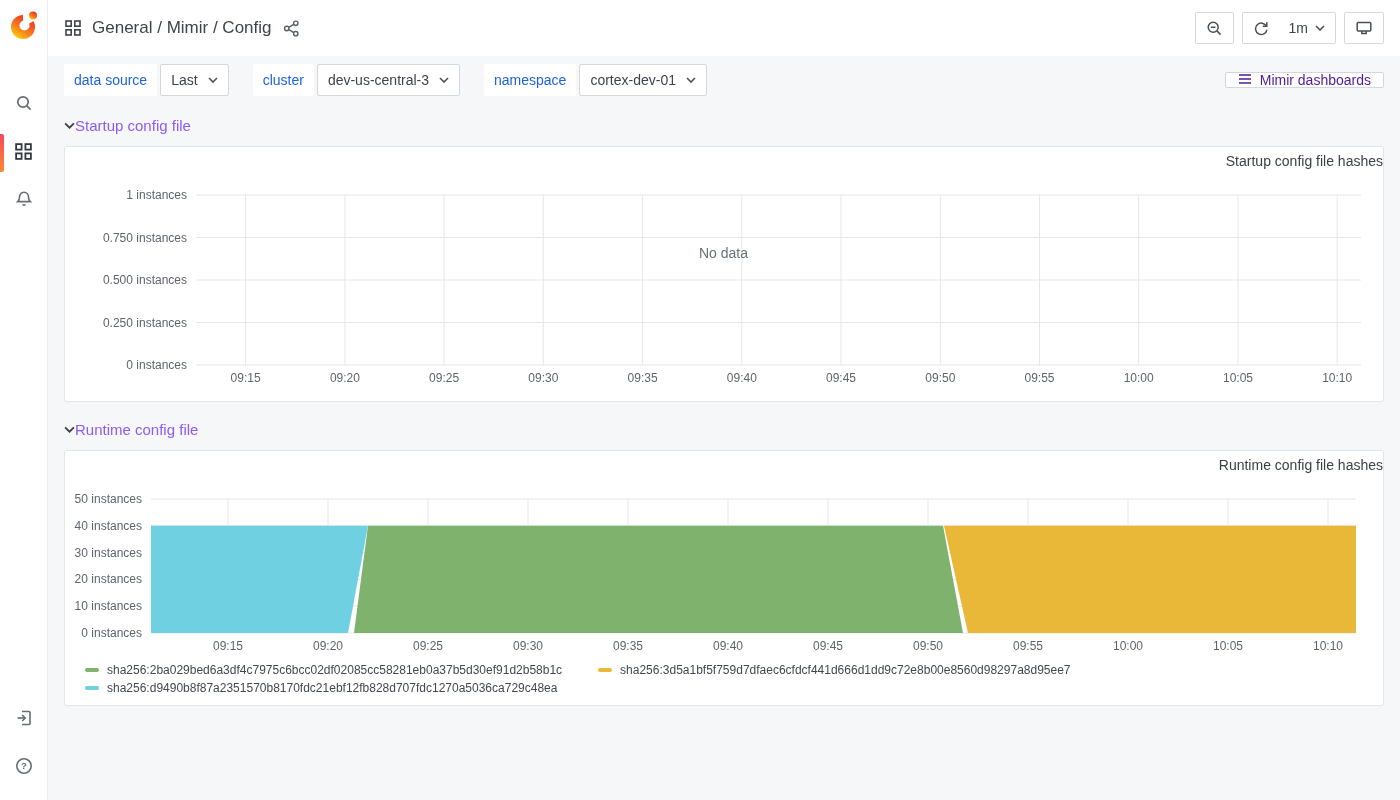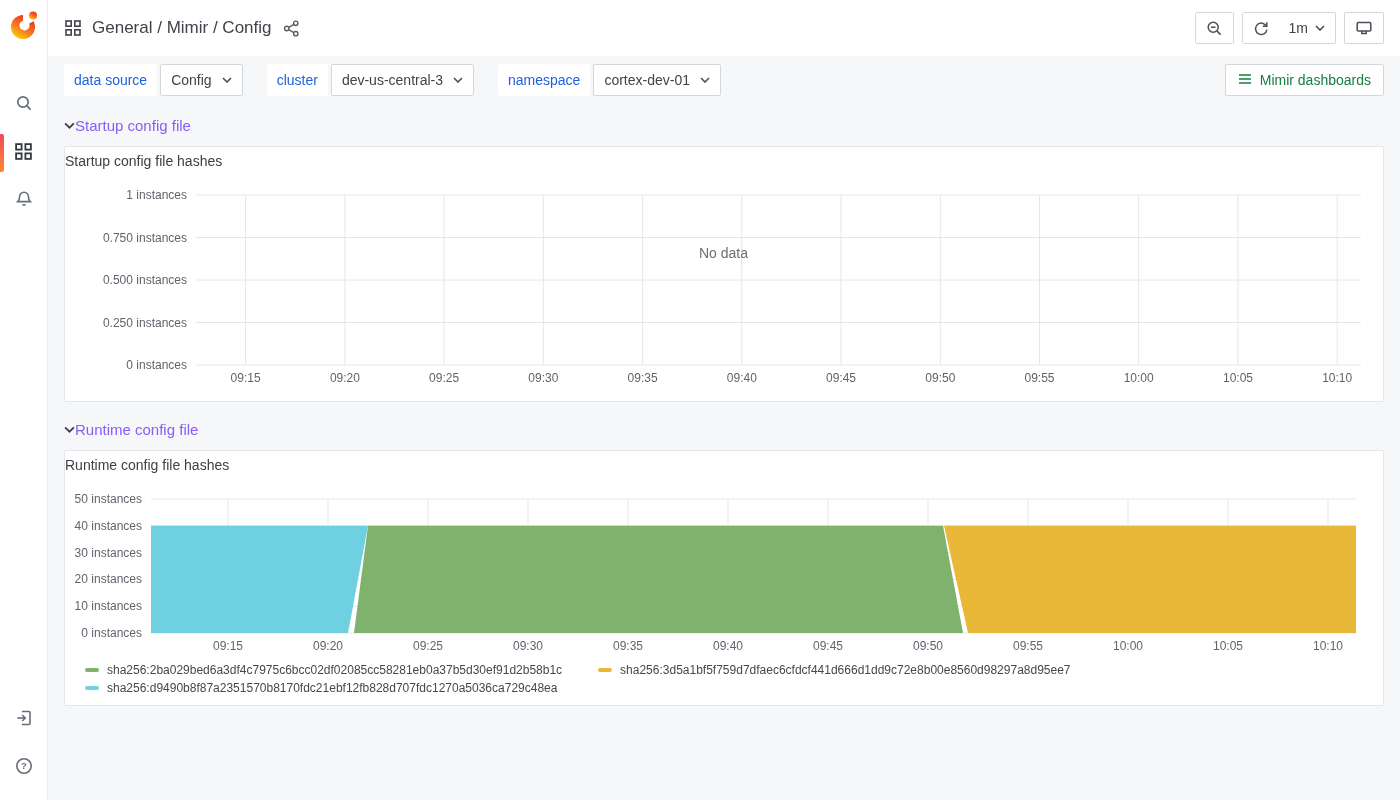--- a/index.html
+++ b/index.html
@@ -33,29 +33,29 @@
   .chev { display:flex; color:#4a4f57; }
 
   
   .submenu { display:flex; align-items:center; padding:8px 16px; gap:24px; }
   .var-group { display:flex; gap:3px; }
   .var-label { background:#fff; color:#1f62e0; font-size:14px; font-weight:500; height:32px; display:flex; align-items:center;
                padding:0 10px; border-radius:2px; cursor:pointer; }
   .var-value { background:#fff; border:1px solid #d4d8dd; border-radius:2px; height:32px; display:flex; align-items:center;
                gap:10px; padding:0 10px; font-size:14px; color:#3f434a; cursor:pointer; }
   .mimir-btn { margin-left:auto; display:flex; align-items:center; gap:8px; background:#fff; border:1px solid #d4d8dd;
-               border-radius:2px; height:32px; padding:0 12px; font-family:inherit; font-size:14px; font-weight:500; color:#15803d; cursor:pointer; }
+               border-radius:2px; height:16px; padding:0 12px; font-family:inherit; font-size:14px; font-weight:500; color:#4c1d95; cursor:pointer; }
 
   
   .dash { padding:6px 16px 0; }
   .row-head { display:flex; align-items:center; height:30px; margin-bottom:6px; font-size:15px; font-weight:500;
               color:#8b5cf6; cursor:pointer; }
   .row-head .chev { color:#3c4046; }
   .panel { position:relative; height:256px; background:#fff; border:1px solid #e4e7ea; border-radius:2px; margin-bottom:12px; overflow:hidden; }
-  .panel-title { position:absolute; top:6px; left:0; right:0; text-align:left; font-size:14px; font-weight:500; color:#3c4147;
+  .panel-title { position:absolute; top:6px; left:0; right:0; text-align:right; font-size:14px; font-weight:500; color:#3c4147;
                  z-index:2; cursor:pointer; }
   .chart { position:absolute; inset:0; }
   .grid { stroke:#e4e6e9; stroke-width:1; }
   .tick { fill:#5f646c; font-size:12px; }
   .nodata { fill:#697077; font-size:14px; text-anchor:middle; }
   .legend { position:absolute; left:20px; top:210px; width:1160px; display:flex; flex-wrap:wrap; column-gap:36px; }
   .legend-item { display:inline-flex; align-items:center; height:18px; cursor:pointer; }
   .swatch { width:14px; height:4px; border-radius:2px; margin-right:8px; flex-shrink:0; }
   .ltext { font-size:12px; color:#43474e; white-space:nowrap; }
 </style>
@@ -191,21 +191,21 @@
             </span>
           </button>
         </div>
       </div>
     </header>
 
     <div class="submenu">
       <div class="var-group">
         <span class="var-label">data source</span>
         <span class="var-value">
-          <span>Config</span>
+          <span>Last</span>
           <span class="chev">
               <svg width="10" height="6" viewBox="0 0 10 6" fill="none" stroke="currentColor" stroke-width="1.6">
                 <polyline points="1,1 5,5 9,1"></polyline>
               </svg>
             </span>
         </span>
       </div>
       <div class="var-group">
         <span class="var-label">cluster</span>
         <span class="var-value">

